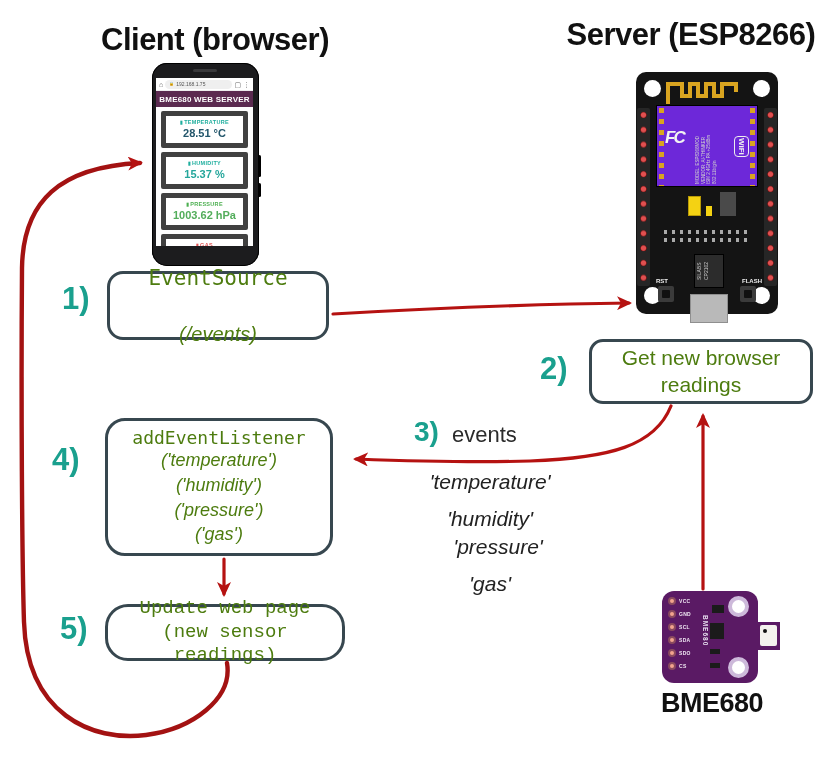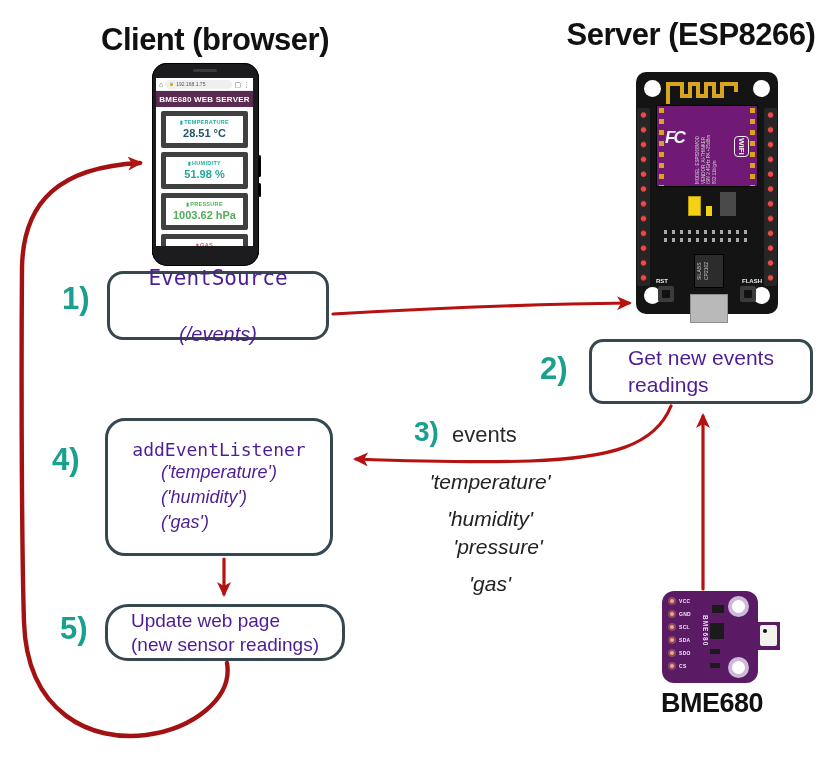--- a/index.html
+++ b/index.html
@@ -15,21 +15,21 @@
 
   
   .stepnum { font-weight:bold; font-size:31px; color:var(--accent-teal,#1aa08e); }
 
   
   .fbox {
     position:absolute; background:#fff;
     border:3px solid var(--box-border,#37474f);
     border-radius:16px;
     display:flex; flex-direction:column; align-items:center; justify-content:center;
-    color:#4c1d95;
+    text-align:center; color:#4d7c0f;
   }
   .mono { font-family:"DejaVu Sans Mono", monospace; }
   .ital { font-style:italic; }
 
   
   .flow-label { font-size:21px; color:#2b2b2b; }
   .event-name { font-size:21px; font-style:italic; color:#222; text-align:center; }
 
   
   svg.arrows { position:absolute; left:0; top:0; pointer-events:none; }
@@ -59,21 +59,21 @@
   .c-pres .clabel { color:#4caf50; } .c-pres .cvalue { color:#53ad5b; }
   .c-gas  .clabel { color:#e05252; } .c-gas  .cvalue { color:#cf3d3d; }
 
   
   .esp { position:absolute; left:636px; top:72px; width:142px; height:242px;
     background:#141414; border-radius:10px; }
   .hole { position:absolute; width:17px; height:17px; border-radius:50%; background:#fff; }
   .pin-col { position:absolute; top:36px; width:13px; height:178px; background:#262626; border-radius:2px;
     background-image:radial-gradient(circle at 50% 7px, #e05050 2.2px, #6b1212 3.1px, transparent 3.4px);
     background-size:13px 14.8px; background-repeat:repeat-y; }
-  .esp-module { position:absolute; left:20px; top:33px; width:102px; height:82px; background:#701a75; border:1px solid #000; }
+  .esp-module { position:absolute; left:20px; top:33px; width:102px; height:82px; background:#6d28d9; border:1px solid #000; }
   .castel { position:absolute; top:2px; width:5px; height:78px;
     background-image:repeating-linear-gradient(to bottom, var(--esp-gold,#d9a420) 0 5px, transparent 5px 11px); }
   .fcc { position:absolute; left:8px; top:22px; color:#f2f2f2; font-weight:bold; font-size:17px; font-style:italic; letter-spacing:-2px; }
   .wifi-badge { position:absolute; right:8px; top:30px; border:1.5px solid #eee; border-radius:4px;
     color:#eee; font-size:8px; font-weight:bold; padding:1px 2px; writing-mode:vertical-rl; }
   .mod-text { position:absolute; left:38px; top:6px; height:72px; color:#cfcfcf; font-size:4.5px; line-height:1.25;
     writing-mode:vertical-rl; transform:rotate(180deg); white-space:pre-line; }
   .esp-led { position:absolute; left:52px; top:124px; width:13px; height:20px; background:#f4d213; border:1px solid #b99b06; }
   .esp-led2 { position:absolute; left:70px; top:134px; width:6px; height:10px; background:#f4d213; }
   .esp-chip { position:absolute; left:84px; top:120px; width:16px; height:24px; background:#4a4a4a; }
@@ -126,21 +126,21 @@
         <span class="cicon">⋮</span>
       </div>
       <div class="phone-header">BME680 WEB SERVER</div>
       <div class="cards">
         <div class="card c-temp">
           <div class="clabel"><span class="mini-ic">▮</span><span>TEMPERATURE</span></div>
           <div class="cvalue">28.51 °C</div>
         </div>
         <div class="card c-hum">
           <div class="clabel"><span class="mini-ic">▮</span><span>HUMIDITY</span></div>
-          <div class="cvalue">51.98 %</div>
+          <div class="cvalue">15.37 %</div>
         </div>
         <div class="card c-pres">
           <div class="clabel"><span class="mini-ic">▮</span><span>PRESSURE</span></div>
           <div class="cvalue">1003.62 hPa</div>
         </div>
         <div class="card c-gas">
           <div class="clabel"><span class="mini-ic">▮</span><span>GAS</span></div>
           <div class="cvalue">22.85 KΩ</div>
         </div>
       </div>
@@ -220,47 +220,48 @@
   <div class="abs stepnum" style="left:62px; top:281px;">1)</div>
   <div class="fbox" style="left:107px; top:271px; width:222px; height:69px;">
     <div class="mono" style="font-size:21px;">EventSource</div>
     <div class="ital" style="font-size:20px;margin-top:33px;">(/events)</div>
   </div>
 
 
   <div class="abs stepnum" style="left:540px; top:351px;">2)</div>
   <div class="fbox" style="left:589px; top:339px; width:224px; height:65px; border-radius:14px;">
     <div style="font-size:21px; line-height:1.25;">
-      <span>Get new events</span><br>
+      <span>Get new browser</span><br>
       <span>readings</span>
     </div>
   </div>
 
   <div class="abs stepnum" style="left:414px; top:416px; font-size:28px;">3)</div>
   <div class="abs flow-label" style="left:452px; top:422px; font-size:22px;">events</div>
 
   <div class="abs stepnum" style="left:52px; top:442px;">4)</div>
   <div class="fbox" style="left:105px; top:418px; width:228px; height:138px; border-radius:20px;">
     <div class="mono" style="font-size:18px;">addEventListener</div>
     <div class="ital" style="font-size:18px; line-height:1.38;">
       <div>('temperature')</div>
       <div>('humidity')</div>
+      <div>('pressure')</div>
       <div>('gas')</div>
     </div>
   </div>
 
   <div class="abs" style="left:400px; top:470px; width:180px;">
     <div class="event-name" style="margin-bottom:13px;">'temperature'</div>
     <div class="event-name" style="margin-bottom:4px;">'humidity'</div>
     <div class="event-name" style="margin-bottom:13px; padding-left:16px;">'pressure'</div>
     <div class="event-name">'gas'</div>
   </div>
 
   <div class="abs stepnum" style="left:60px; top:611px;">5)</div>
-  <div class="fbox" style="left:105px; top:604px; width:240px; height:57px; border-radius:23px;">
+  <div class="fbox" style="left:105px; top:604px; width:240px; height:57px; border-radius:23px;font-family:Liberation Mono, monospace;">
     <div style="font-size:19px; line-height:1.25;">
       <span>Update web page</span><br>
       <span>(new sensor readings)</span>
     </div>
   </div>
 
   <svg class="arrows" width="828" height="784" viewBox="0 0 828 784">
     <defs>
       <marker id="ah" markerUnits="userSpaceOnUse" markerWidth="16" markerHeight="14" refX="12" refY="7" orient="auto">
         <path class="ah" d="M0,0 L15,7 L0,14 L4,7 z"></path>

